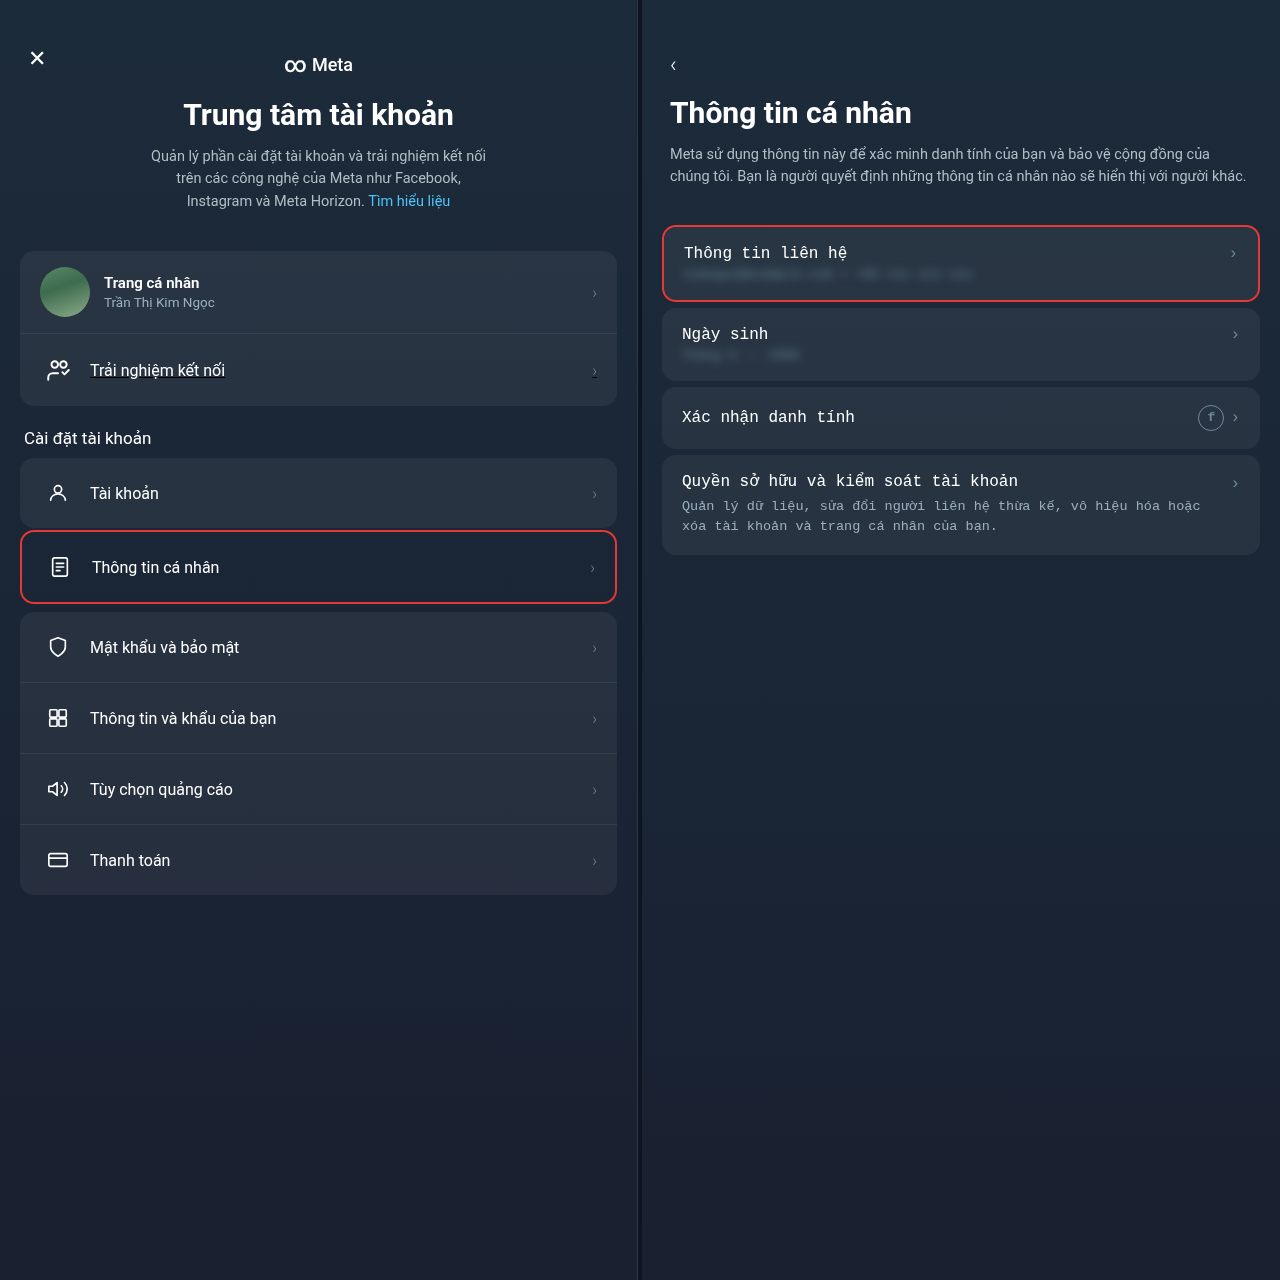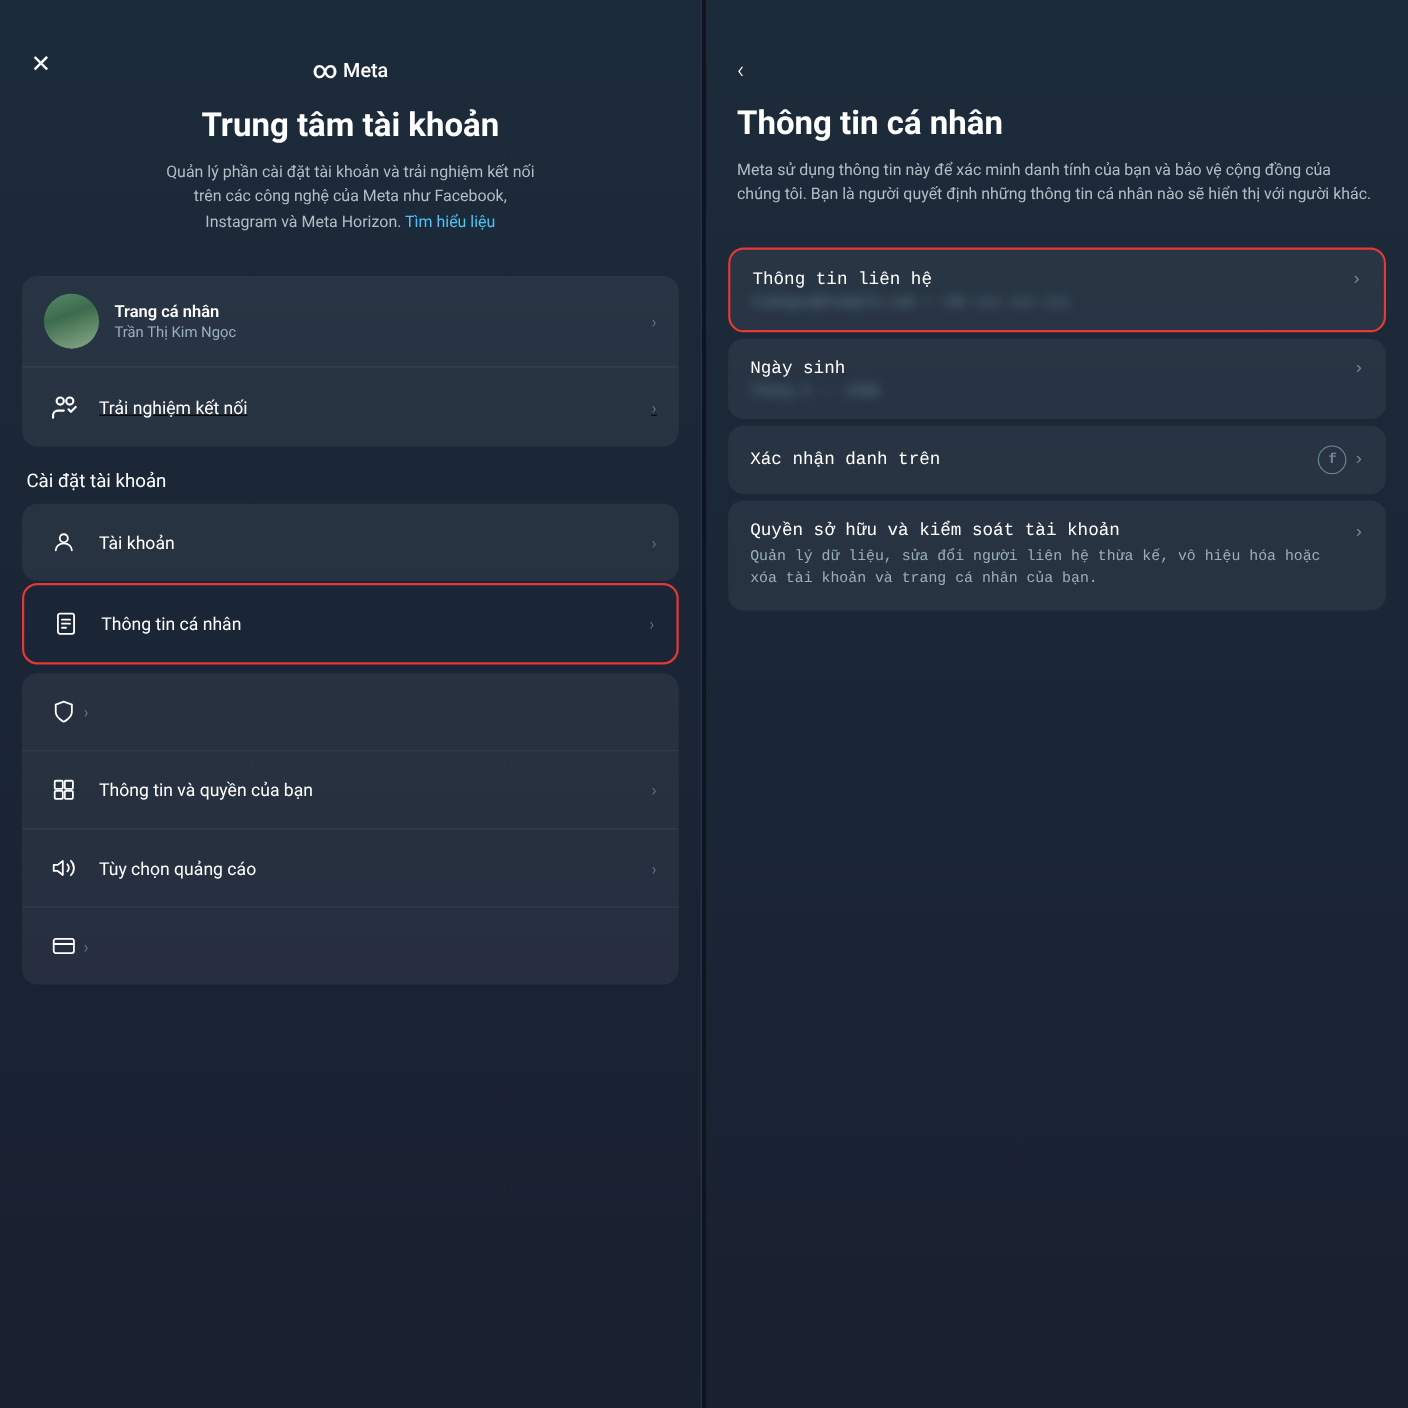--- a/index.html
+++ b/index.html
@@ -449,33 +449,34 @@
   </div>
 
   <div class="settings-section" style="margin-top:6px;">
 
     <div class="settings-item">
       <div class="icon-circle">
         <svg width="22" height="22" viewBox="0 0 24 24" fill="none" stroke="white" stroke-width="1.8" stroke-linecap="round" stroke-linejoin="round">
           <path d="M12 22s8-4 8-10V5l-8-3-8 3v7c0 6 8 10 8 10z"></path>
         </svg>
       </div>
+      <span class="item-label">Mật khẩu và bảo mật</span>
       <span class="chevron">›</span>
     </div>
 
     <div class="settings-item">
       <div class="icon-circle">
         <svg width="22" height="22" viewBox="0 0 24 24" fill="none" stroke="white" stroke-width="1.8" stroke-linecap="round" stroke-linejoin="round">
           <rect x="3" y="3" width="8" height="8" rx="1"></rect>
           <rect x="13" y="3" width="8" height="8" rx="1"></rect>
           <rect x="3" y="13" width="8" height="8" rx="1"></rect>
           <rect x="13" y="13" width="8" height="8" rx="1"></rect>
         </svg>
       </div>
-      <span class="item-label">Thông tin và quyền của bạn</span>
+      <span class="item-label">Thông tin và khẩu của bạn</span>
       <span class="chevron">›</span>
     </div>
 
     <div class="settings-item">
       <div class="icon-circle">
         <svg width="22" height="22" viewBox="0 0 24 24" fill="none" stroke="white" stroke-width="1.8" stroke-linecap="round" stroke-linejoin="round">
           <polygon points="11 5 6 9 2 9 2 15 6 15 11 19 11 5"></polygon>
           <path d="M19.07 4.93a10 10 0 0 1 0 14.14"></path>
           <path d="M15.54 8.46a5 5 0 0 1 0 7.07"></path>
         </svg>
@@ -484,20 +485,21 @@
       <span class="chevron">›</span>
     </div>
 
     <div class="settings-item" style="border-bottom:none;">
       <div class="icon-circle">
         <svg width="22" height="22" viewBox="0 0 24 24" fill="none" stroke="white" stroke-width="1.8" stroke-linecap="round" stroke-linejoin="round">
           <rect x="2" y="5" width="20" height="14" rx="2"></rect>
           <line x1="2" y1="10" x2="22" y2="10"></line>
         </svg>
       </div>
+      <span class="item-label">Thanh toán</span>
       <span class="chevron">›</span>
     </div>
 
   </div>
 
 </div>
 
 <div class="divider"></div>
 
 <div class="panel panel-right">
@@ -523,21 +525,21 @@
     <div class="info-item">
       <div class="info-item-row">
         <span class="info-item-title">Ngày sinh</span>
         <span class="info-chevron">›</span>
       </div>
       <span class="info-item-sub">Tháng 5 -- 1998</span>
     </div>
 
     <div class="info-item-complex">
       <div class="complex-row">
-        <span class="complex-title">Xác nhận danh trên</span>
+        <span class="complex-title">Xác nhận danh tính</span>
         <div class="complex-icons">
           <div class="fb-icon">f</div>
           <span class="info-chevron">›</span>
         </div>
       </div>
     </div>
 
     <div class="ownership-item">
       <div class="ownership-row">
         <div class="ownership-text">

